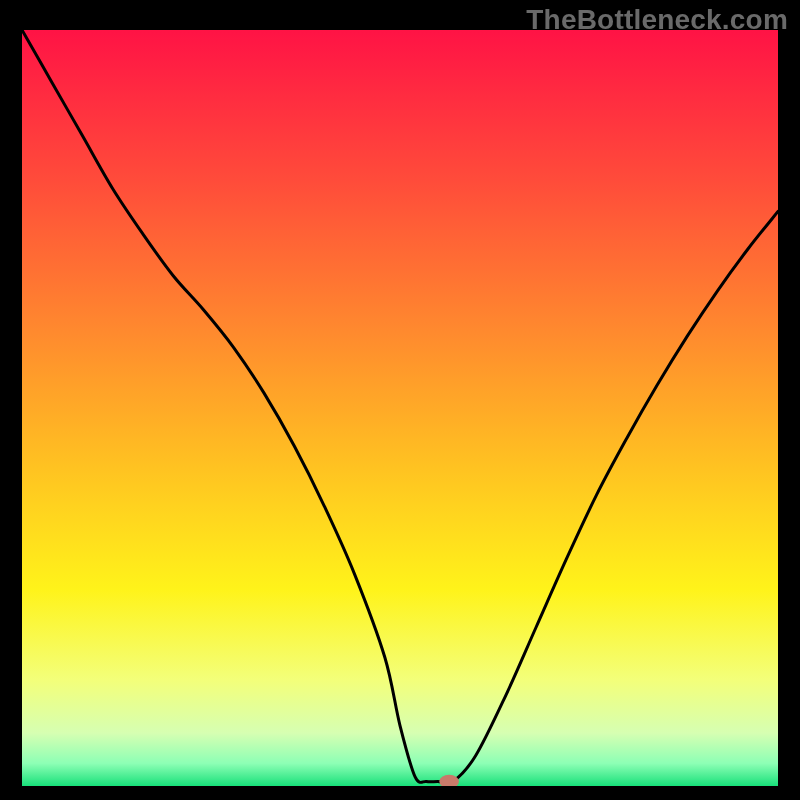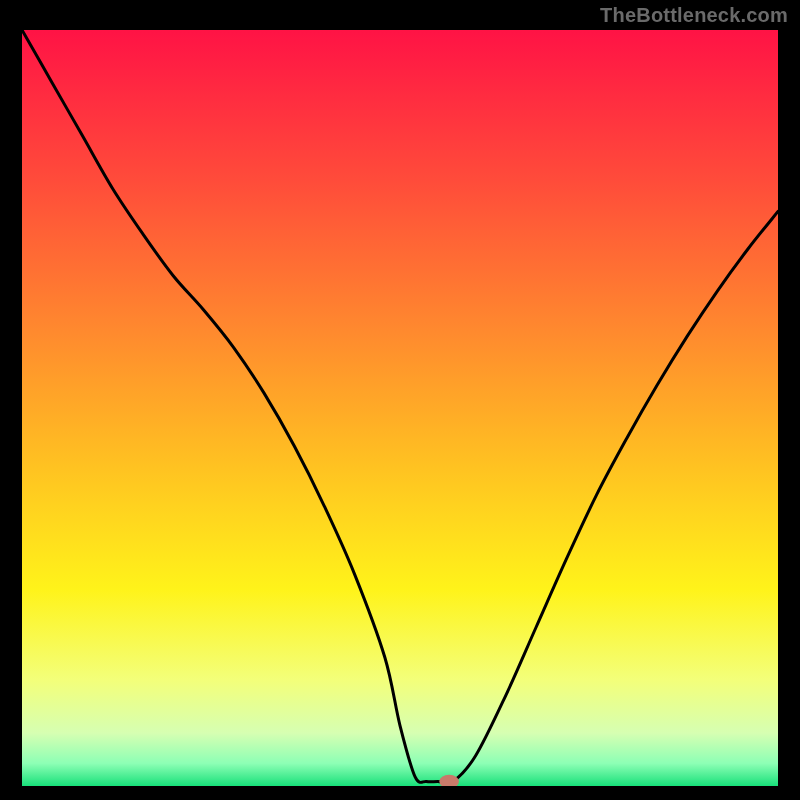--- a/index.html
+++ b/index.html
@@ -8,21 +8,21 @@
     width: 800px;
     height: 800px;
     background: #000;
     position: relative;
   }
   .watermark {
     position: absolute;
     top: 4px;
     right: 12px;
     font-family: Arial, Helvetica, sans-serif;
-    font-size: 20px;
+    font-size: 28px;
     font-weight: 600;
     color: #6a6a6a;
     letter-spacing: 0.2px;
     z-index: 3;
   }
   .plot-frame {
     position: absolute;
     left: 22px;
     top: 30px;
     width: 756px;

